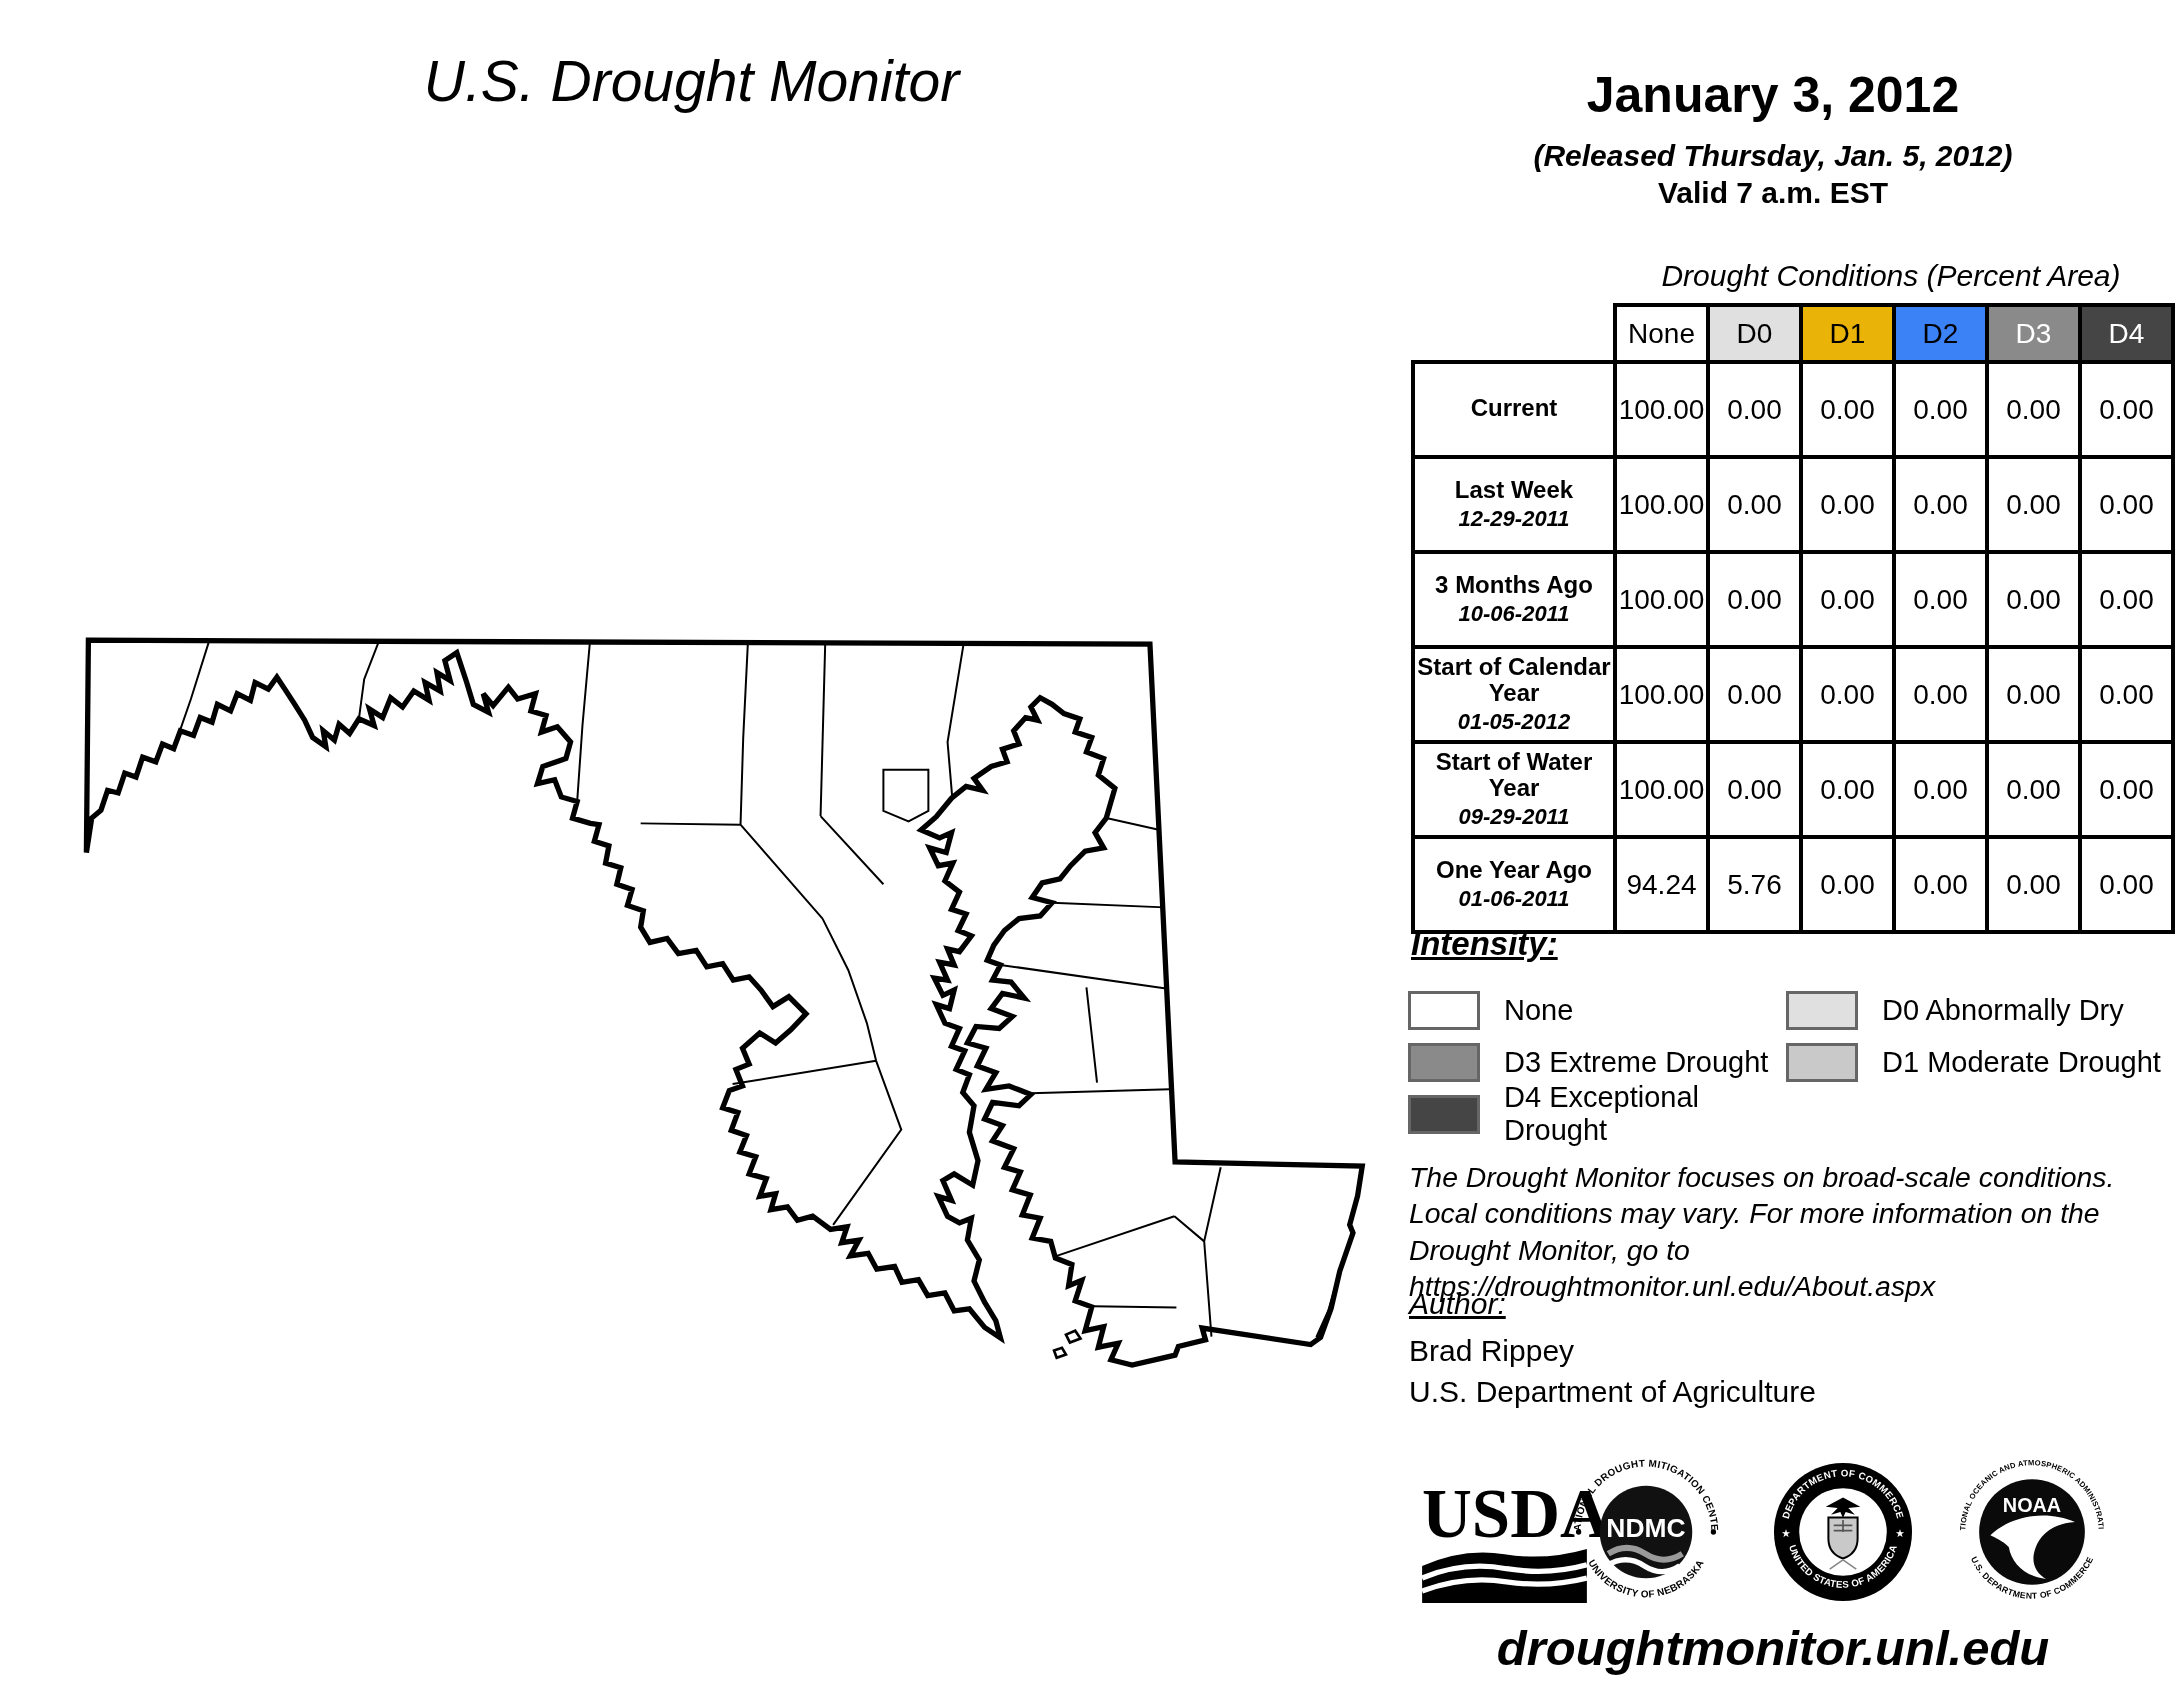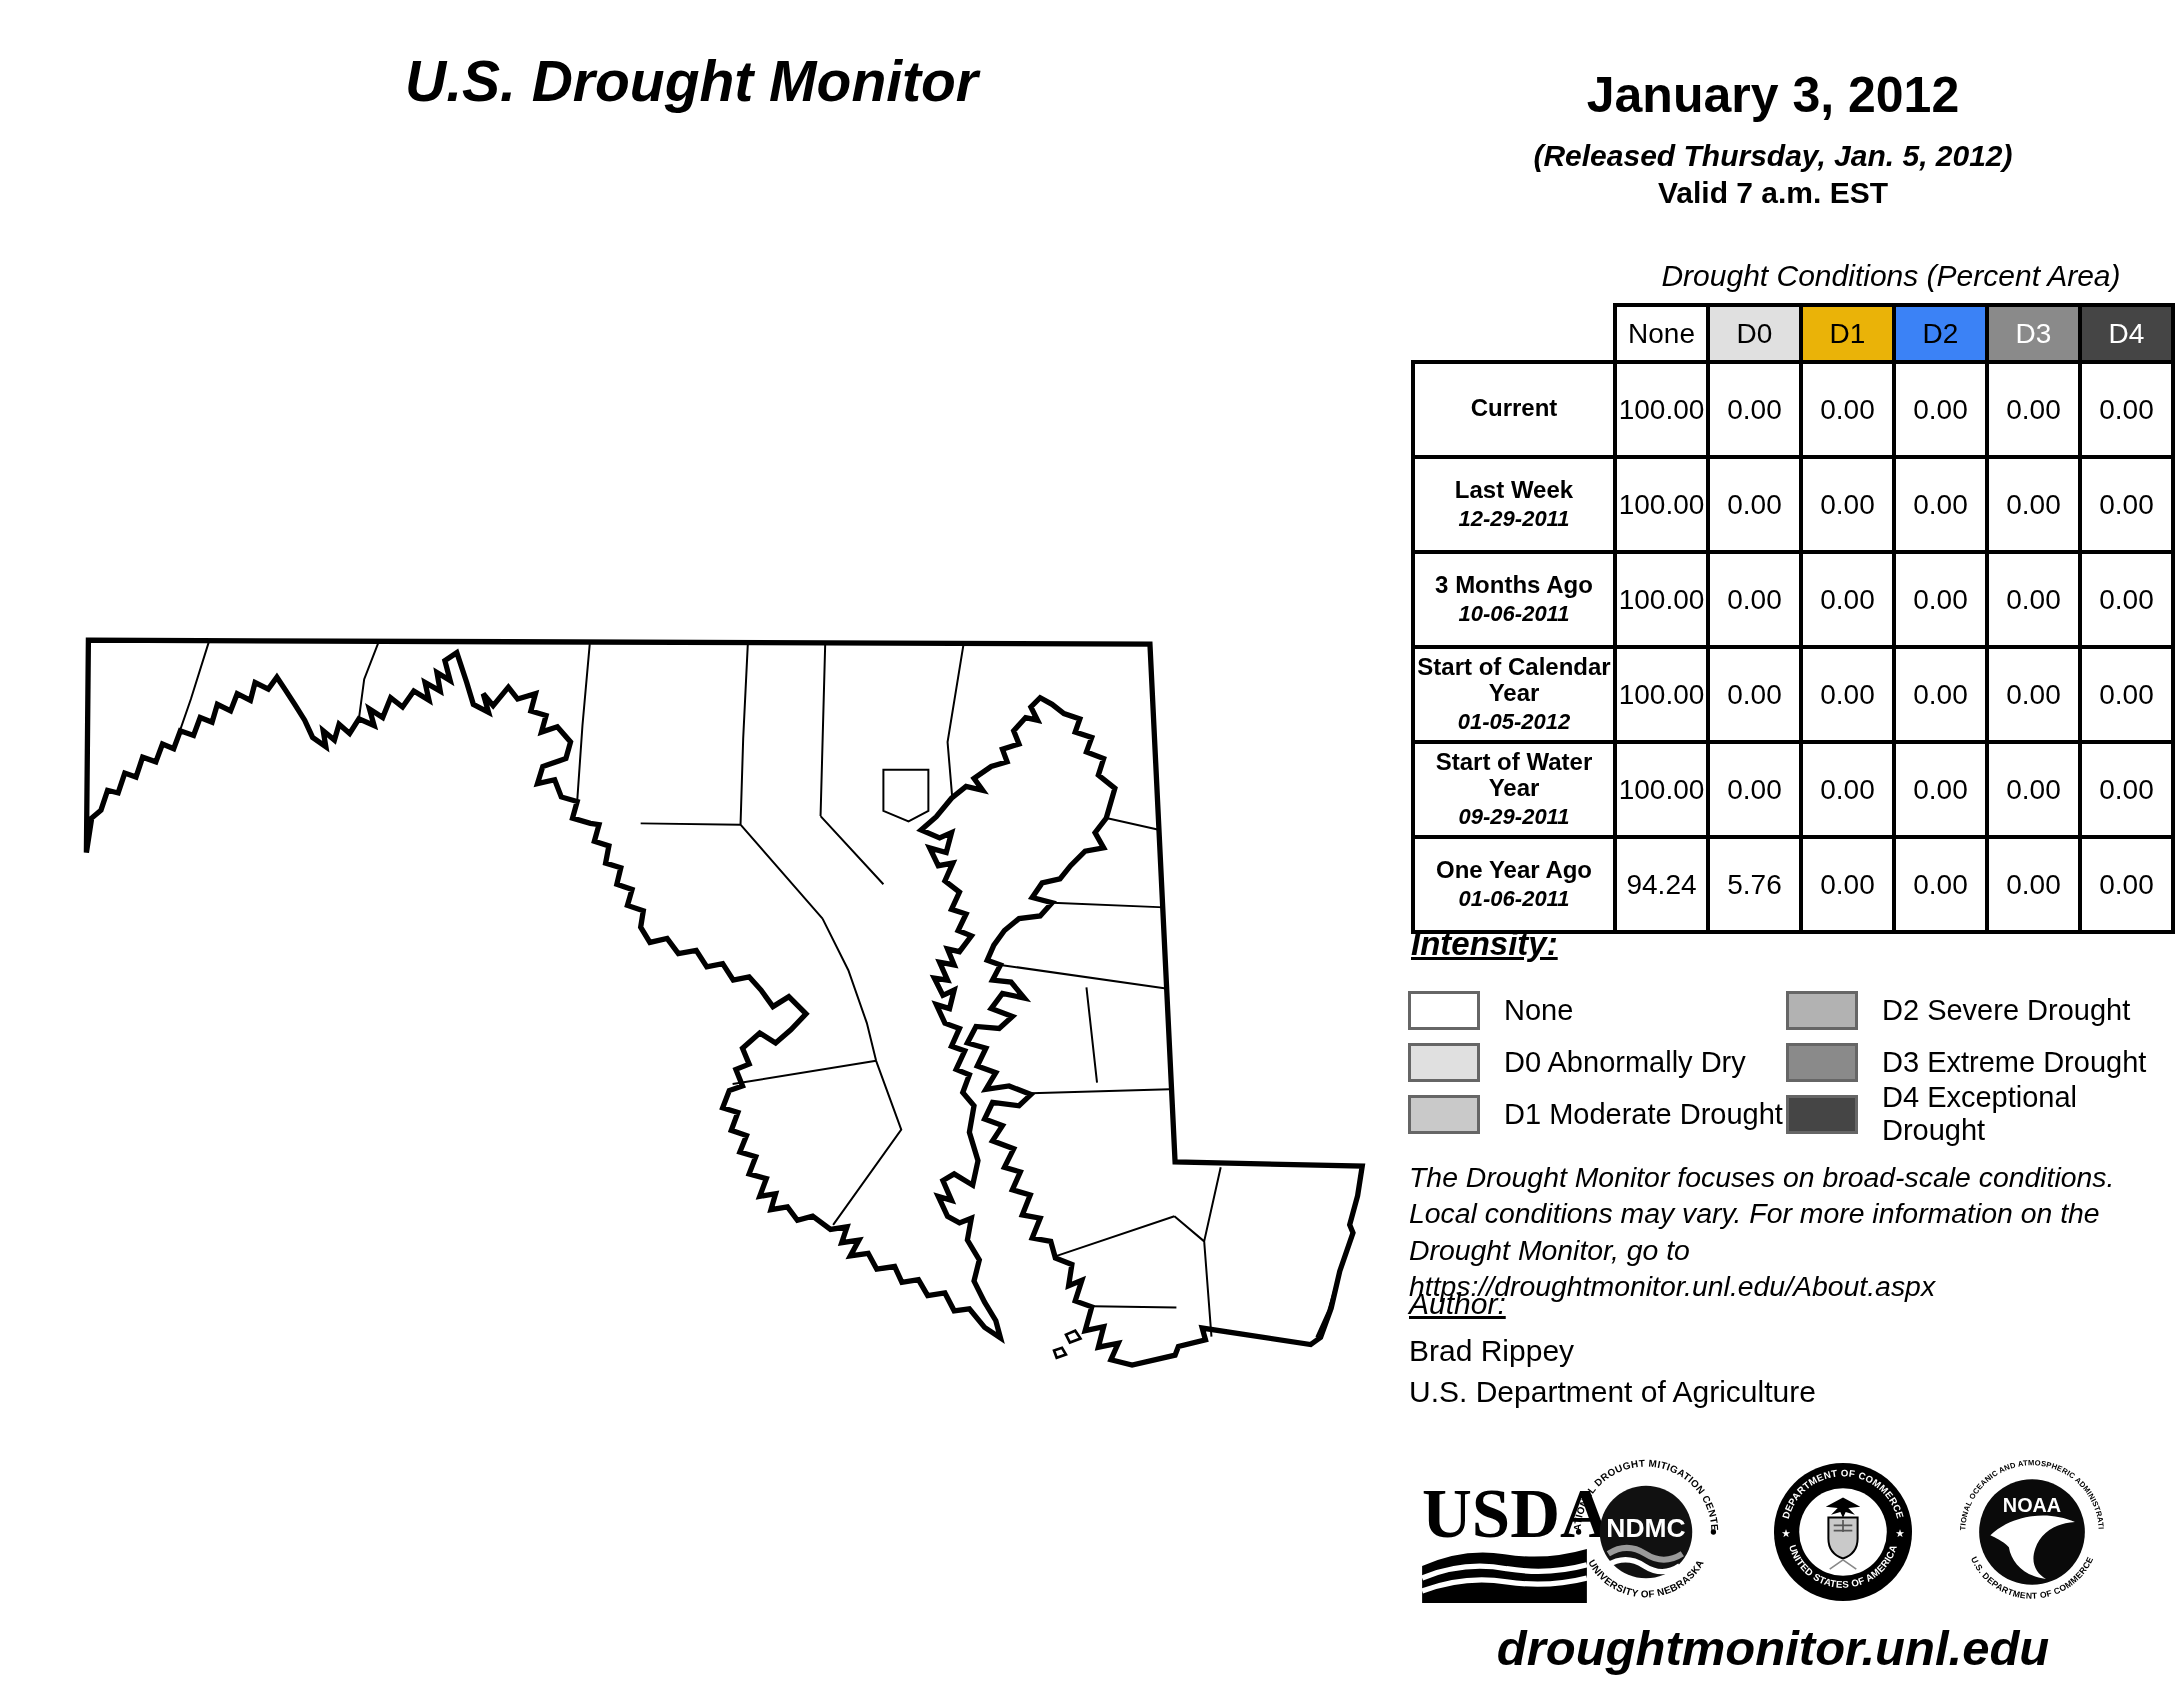--- a/index.html
+++ b/index.html
@@ -2,21 +2,21 @@
 <html style="font-size:10.6px"><head>
 <meta charset="utf-8">
 <style>
   html,body{margin:0;padding:0;}
   body{
     width:2183px;height:1687px;position:relative;background:#ffffff;
     font-family:"Liberation Sans", sans-serif;color:#000;overflow:hidden;
   }
   
   .title-block{position:absolute;left:278px;top:50px;width:827px;text-align:center;}
-  .title-main{font-size:57px;font-weight:bold;font-style:italic;line-height:1.1;}
+  .title-main{font-size:57px;font-weight:normal;font-style:italic;line-height:1.1;}
   .title-region{font-size:85px;font-weight:bold;line-height:1.15;margin-top:12px;}
   
   .date-block{position:absolute;left:1442px;top:66px;width:662px;text-align:center;}
   .date-main{font-size:50px;font-weight:bold;}
   .date-released{font-size:30px;font-weight:bold;font-style:italic;margin-top:14.6px;}
   .date-valid{font-size:30px;font-weight:bold;margin-top:3px;}
   
   .tbl-caption{position:absolute;left:1611px;top:259px;width:560px;text-align:center;
     font-size:30px;font-style:italic;}
   table.drought{position:absolute;left:1411px;top:303px;border-collapse:collapse;table-layout:fixed;}
@@ -166,24 +166,20 @@
     <td>0.00</td>
   </tr>
 </tbody>
   </table>
 
 <div class="intensity-heading">Intensity:</div>
 <div class="legend">
   <div class="legend-item">
     <div class="legend-swatch" style="background-color: rgb(255, 255, 255);"></div>
     <span class="legend-label">None</span>
-  </div>
-  <div class="legend-item">
-    <div class="legend-swatch" style="background-color: rgb(178, 178, 178);"></div>
-    <span class="legend-label">D2 Severe Drought</span>
   </div>
   <div class="legend-item">
     <div class="legend-swatch" style="background-color: rgb(224, 224, 224);"></div>
     <span class="legend-label">D0 Abnormally Dry</span>
   </div>
   <div class="legend-item">
     <div class="legend-swatch" style="background-color: rgb(138, 138, 138);"></div>
     <span class="legend-label">D3 Extreme Drought</span>
   </div>
   <div class="legend-item">

